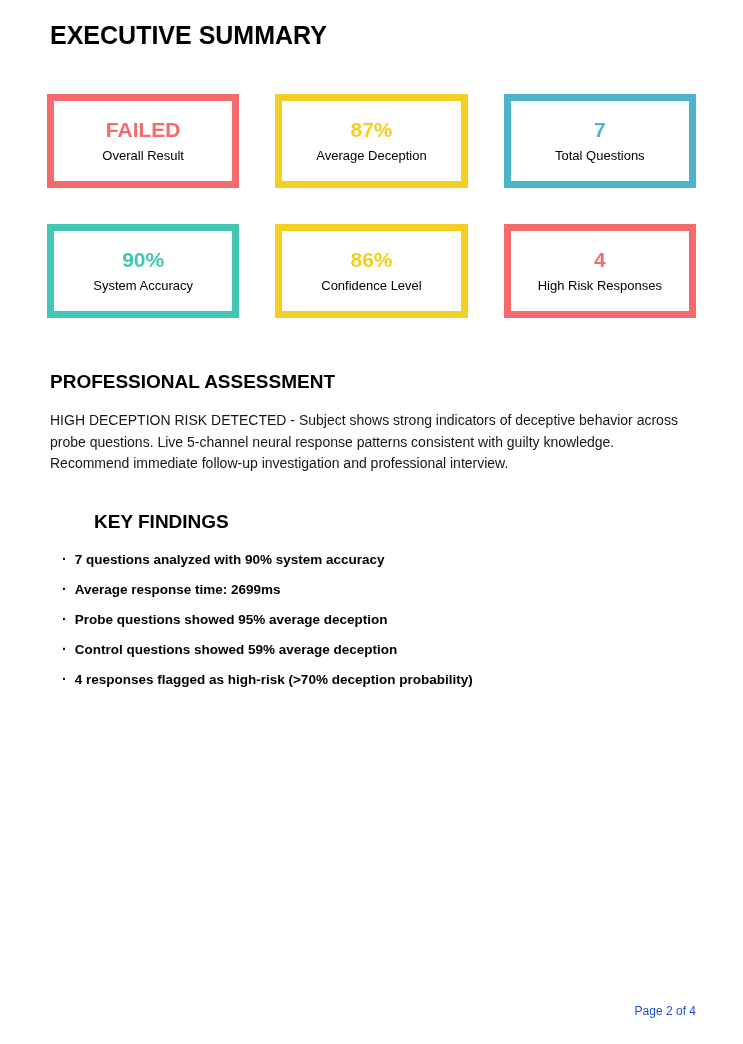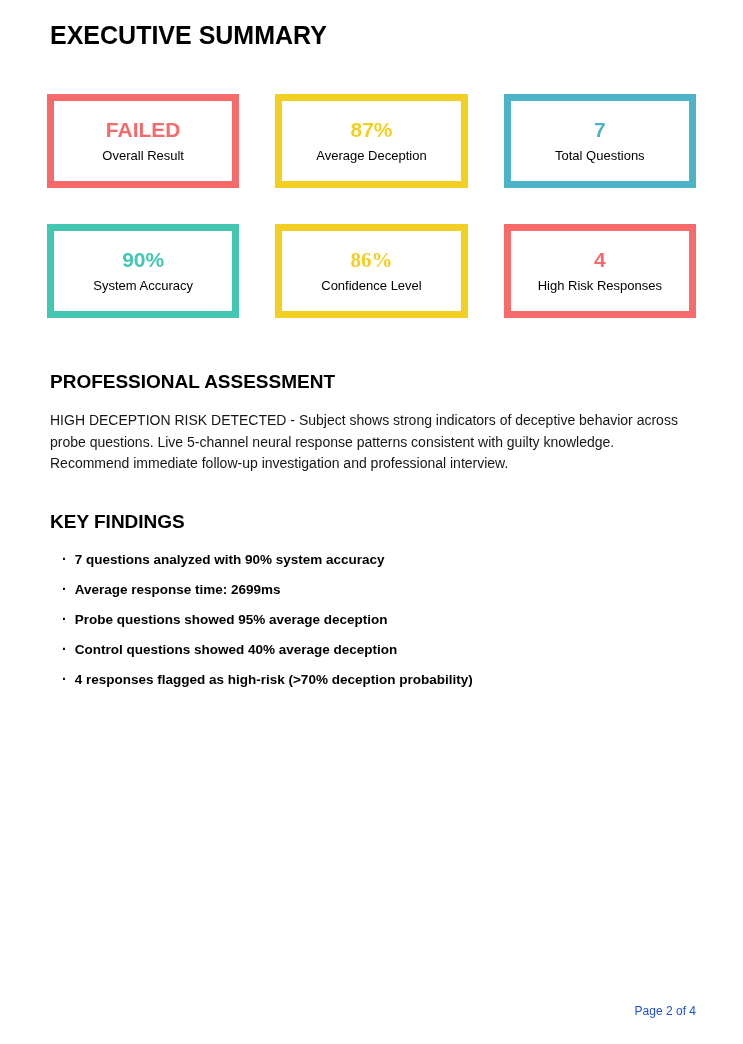--- a/index.html
+++ b/index.html
@@ -71,21 +71,21 @@
   }
   .pa-heading { margin-top: 52px; }
   .pa-body {
     margin: 16px 0 0 0;
     font-size: 14px;
     font-weight: normal;
     line-height: 21.5px;
     color: #161616;
     max-width: 646px;
   }
-  .kf-heading { margin-top: 35px; }
+  .kf-heading { margin-top: 35px; margin-left: 44px; }
   .findings-list {
     margin: 18px 0 0 0;
     padding: 0 0 0 12px;
     list-style: none;
   }
   .finding-item {
     display: flex;
     align-items: baseline;
     gap: 8px;
     font-size: 13.5px;
@@ -130,21 +130,21 @@
         <div class="stat-value" style="color: rgb(76, 179, 200);">7</div>
         <div class="stat-label">Total Questions</div>
       </div>
 
       <div class="stat-card" style="border-color: rgb(67, 198, 178);">
         <div class="stat-value" style="color: rgb(67, 198, 178);">90%</div>
         <div class="stat-label">System Accuracy</div>
       </div>
 
       <div class="stat-card" style="border-color: rgb(242, 207, 34);">
-        <div class="stat-value" style="color: rgb(242, 207, 34); font-family: Liberation Serif, serif;">86%</div>
+        <div class="stat-value" style="color: rgb(242, 207, 34);">86%</div>
         <div class="stat-label">Confidence Level</div>
       </div>
 
       <div class="stat-card" style="border-color: rgb(245, 106, 106);">
         <div class="stat-value" style="color: rgb(245, 106, 106);">4</div>
         <div class="stat-label">High Risk Responses</div>
       </div>
     </div>
 
   <h2 class="section-heading pa-heading">PROFESSIONAL ASSESSMENT</h2>
@@ -165,21 +165,21 @@
         <span class="finding-text">Average response time: 2699ms</span>
       </li>
 
       <li class="finding-item">
         <span class="finding-bullet">·</span>
         <span class="finding-text">Probe questions showed 95% average deception</span>
       </li>
 
       <li class="finding-item">
         <span class="finding-bullet">·</span>
-        <span class="finding-text">Control questions showed 40% average deception</span>
+        <span class="finding-text">Control questions showed 59% average deception</span>
       </li>
 
       <li class="finding-item">
         <span class="finding-bullet">·</span>
         <span class="finding-text">4 responses flagged as high-risk (&gt;70% deception probability)</span>
       </li>
     </ul>
 
   <div class="page-footer">Page 2 of 4</div>
 

